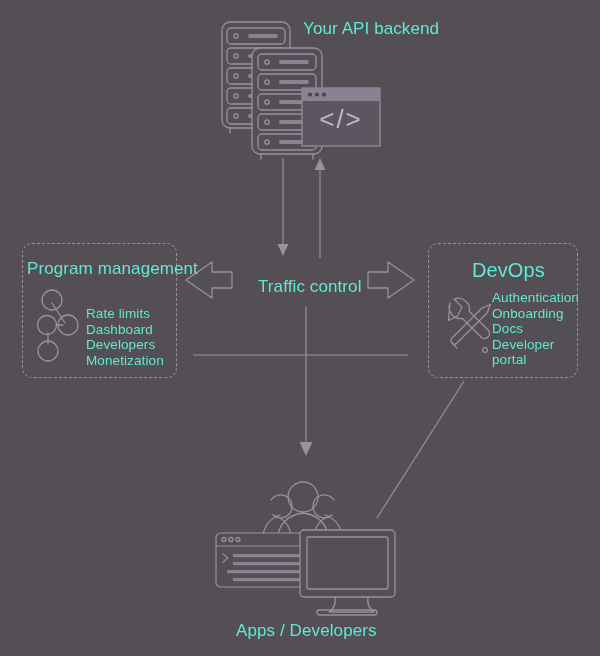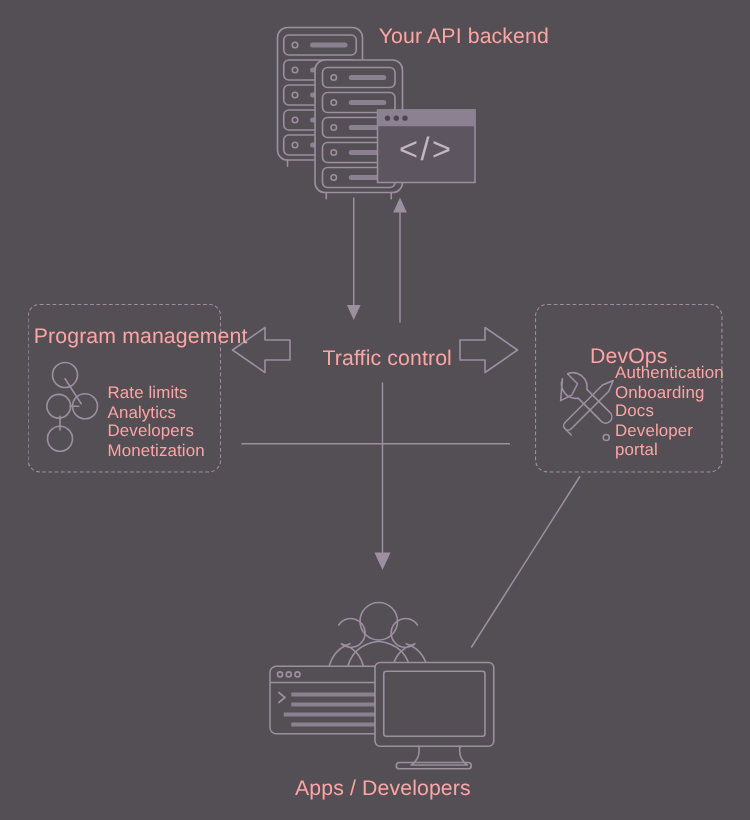--- a/index.html
+++ b/index.html
@@ -13,37 +13,37 @@
     width: 600px;
     height: 656px;
     background: #544e55;
     font-family: "Liberation Sans", sans-serif;
     overflow: hidden;
   }
 
   
   .label {
     position: absolute;
-    color: #fca5a5;
+    color: #5eead4;
     font-size: 17px;
     line-height: 1.25;
     letter-spacing: 0.1px;
     white-space: nowrap;
     user-select: none;
   }
   .label.small {
     font-size: 13.5px;
     line-height: 15.5px;
     white-space: normal;
   }
 
   #title-api-backend { left: 303px; top: 18px; }
   #title-traffic-control { left: 258px; top: 276px; }
   #title-program-management { left: 27px; top: 258px; font-size: 17px; }
-  #title-devops { left: 472px; top: 258px; font-size: 17px; margin-top: 16px; }
+  #title-devops { left: 472px; top: 258px; font-size: 20px; }
   #title-apps-developers { left: 236px; top: 620px; }
 
   #list-program-management { left: 86px; top: 306px; width: 92px; }
   #list-devops { left: 492px; top: 290px; width: 86px; }
 
   
   .dashed-box {
     position: absolute;
     border: 1.3px dashed #9b8fa0;
     border-radius: 10px;
@@ -230,21 +230,21 @@
   <div class="label" id="title-api-backend">Your API backend</div>
 
   <div class="label" id="title-traffic-control">Traffic control</div>
 
   <div class="label" id="title-program-management">Program management</div>
 
   <div class="label" id="title-devops">DevOps</div>
 
   <div class="label small" id="list-program-management">
       <div>Rate limits</div>
-      <div>Analytics</div>
+      <div>Dashboard</div>
       <div>Developers</div>
       <div>Monetization</div>
     </div>
 
   <div class="label" id="title-apps-developers">Apps / Developers</div>
 
   <div class="label small" id="list-devops">
       <div>Authentication</div>
       <div>Onboarding</div>
       <div>Docs</div>

